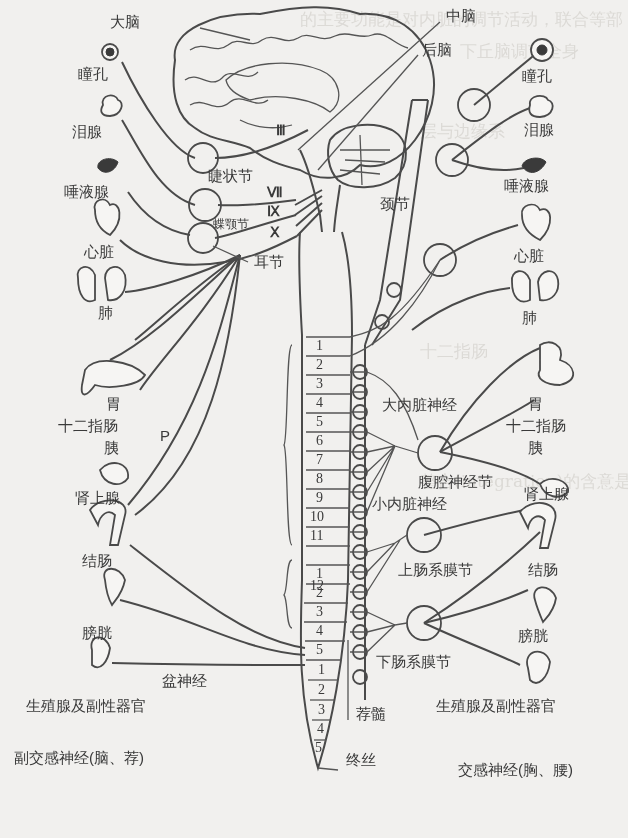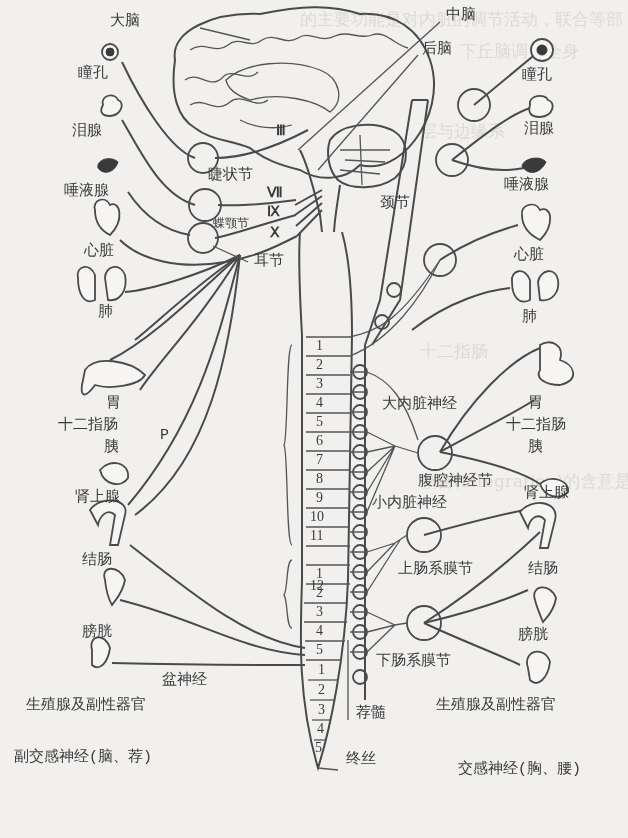--- a/index.html
+++ b/index.html
@@ -1,19 +1,19 @@
 <!DOCTYPE html>
 <html><head>
 <meta charset="utf-8">
 <style>
   html,body{margin:0;padding:0;}
   body{width:628px;height:838px;background:#f1f0ee;overflow:hidden;position:relative;font-family:"DejaVu Sans",sans-serif;}
   #stage{position:absolute;left:0;top:0;width:628px;height:838px;}
   svg{position:absolute;left:0;top:0;}
-  .lbl{position:absolute;font-family:Liberation Mono, monospace;font-size:15px;color:#3a3a3a;white-space:nowrap;line-height:1;letter-spacing:0;}
+  .lbl{position:absolute;font-family:Liberation Sans, sans-serif;font-size:15px;color:#3a3a3a;white-space:nowrap;line-height:1;letter-spacing:0;}
   .lbl.sm{font-size:12px;}
   .lbl.roman{font-family:"Liberation Serif",serif;font-size:14px;font-weight:bold;}
   .num{position:absolute;font-family:"Liberation Serif",serif;font-size:14px;color:#3a3a3a;line-height:1;}
   .caption{position:absolute;left:116px;top:804px;font-family:"DejaVu Sans",sans-serif;font-weight:bold;font-size:15px;color:#4a4a4a;white-space:nowrap;}
   .caption span{margin-right:18px;}
   .bgtext{position:absolute;font-family:"DejaVu Serif",serif;font-size:17px;color:#dcdad6;white-space:nowrap;}
   .ln{stroke:#4a4a4a;stroke-width:2;fill:none;}
   .thin{stroke:#555;stroke-width:1.3;fill:none;}
   .gang{stroke:#4a4a4a;stroke-width:1.8;fill:none;}
   .organ{stroke:#4a4a4a;stroke-width:1.8;fill:#f6f5f3;}

